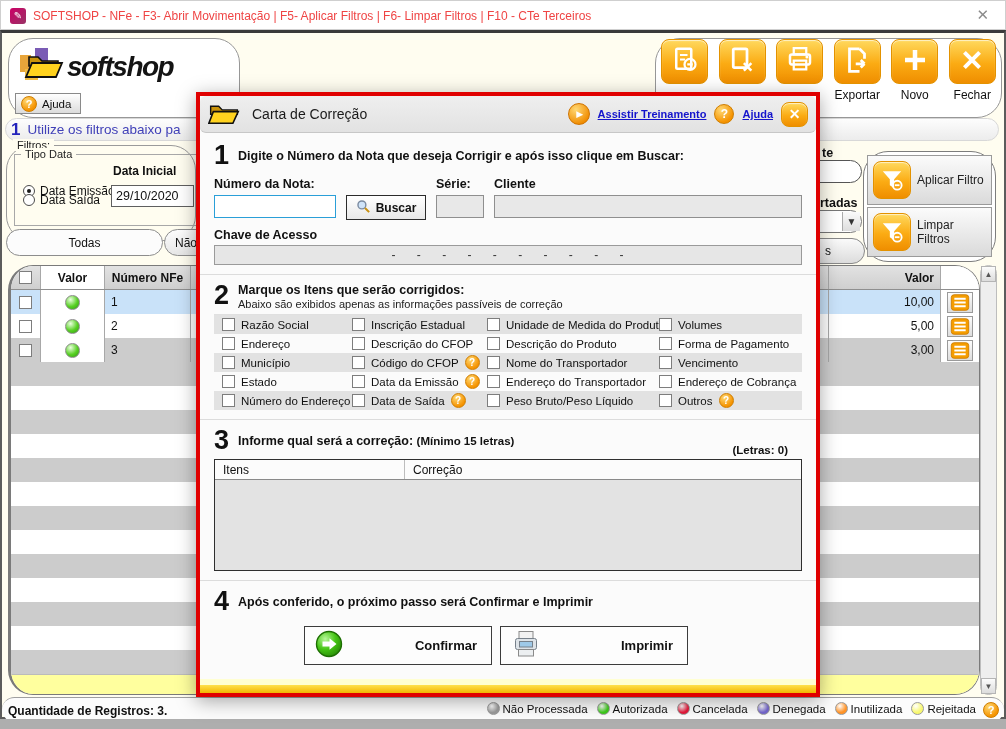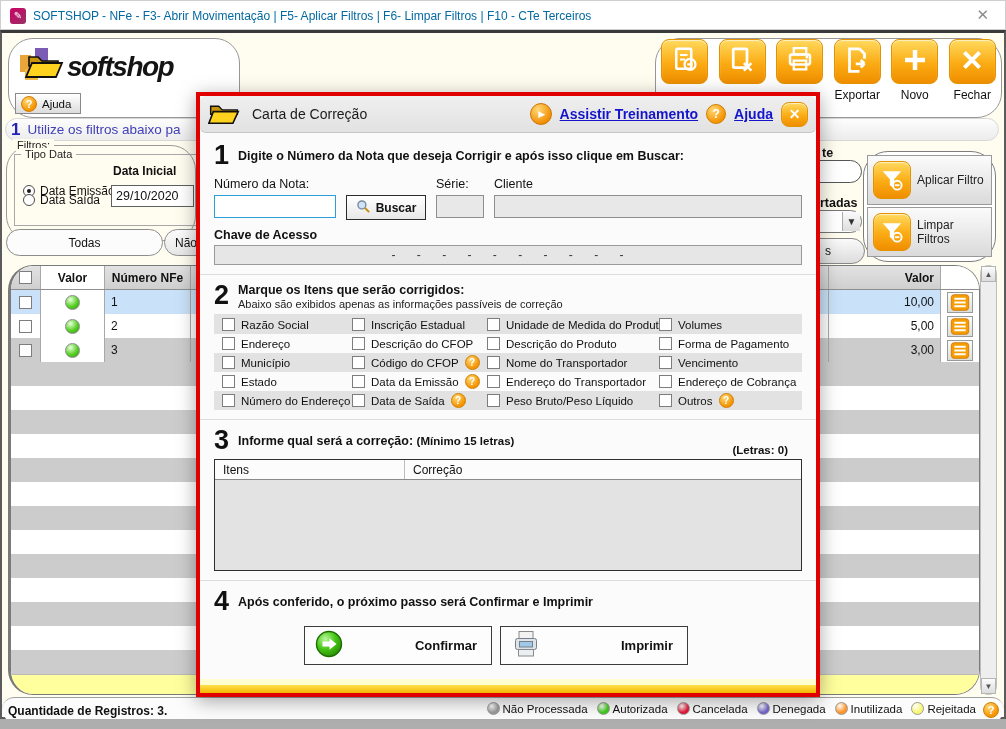--- a/index.html
+++ b/index.html
@@ -2,21 +2,21 @@
 <html><head>
 <meta charset="utf-8">
 <style>
   * { margin:0; padding:0; box-sizing:border-box; }
   html,body { width:1006px; height:729px; }
   body { position:relative; font-family:"Liberation Sans",sans-serif; font-size:12px; color:#111; background:#fff; overflow:hidden; }
 
   
   .titlebar { position:absolute; top:0; left:0; width:1006px; height:30px; background:#fff; border:1px solid #cfcfcf; }
   .app-ic { position:absolute; left:9px; top:7px; width:16px; height:16px; background:linear-gradient(135deg,#c06,#936); border-radius:3px; color:#fff; font-size:10px; line-height:16px; text-align:center; }
-  .tb-title { position:absolute; left:32px; top:8px; font-size:12px; color:#0369a1; white-space:nowrap; }
+  .tb-title { position:absolute; left:32px; top:8px; font-size:12px; color:#ef4444; white-space:nowrap; }
   .tb-close { position:absolute; right:16px; top:5px; font-size:15px; color:#8b8b8b; cursor:default; }
 
   
   .main { position:absolute; top:30px; left:0; width:1006px; height:689px; background:#fffdf0; border:2px solid #5c5c5c; border-top:3px solid #3a3a3a; }
   .main > * { position:absolute;border-radius:25px; }
   .bottom-band { position:absolute; top:719px; left:0; width:1006px; height:10px; background:#aeaeae; }
 
   .panel { background:#fff; border:1px solid #979797; }
 
   
@@ -109,31 +109,31 @@
   .leg-dot { width:13px; height:13px; border-radius:50%; border:1px solid #9a9a9a; }
   .leg-label { font-size:11.5px; }
   .sb-help { position:absolute; right:5px; top:4px; }
 
   
   .modal { position:absolute; left:196px; top:92px; width:624px; height:605px; background:#fbfbfb; border:4px solid #e00000; box-shadow:0 4px 18px rgba(0,0,0,.35); z-index:10; }
   .m-header { height:37px; background:linear-gradient(#efefef,#e2e2e2); border-bottom:1px solid #c7c7c7; display:flex; align-items:center; padding:0 8px; gap:8px;border-radius:6px; }
   .m-title { font-size:14px; color:#1a1a1a; flex:0 0 auto; margin-left:4px; }
   .m-head-right { margin-left:auto; display:flex; align-items:center; gap:8px; }
   .play-ic { width:22px; height:22px; border-radius:50%; background:radial-gradient(circle at 35% 28%, #ffd975, #f08c00 75%); border:1px solid #cf7300; color:#fff; font-size:9px; text-align:center; line-height:21px; padding-left:2px; }
-  .m-link { color:#1414cc; text-decoration:underline; font-weight:bold; font-size:14px; }
+  .m-link { color:#1414cc; text-decoration:underline; font-weight:bold; font-size:11px; }
   .m-close { width:27px; height:25px; display:flex; align-items:center; justify-content:center; color:#fff; font-weight:bold; font-size:14px; }
   .m-body { padding:10px 14px 0 14px; position:relative; }
   .step-h { display:flex; align-items:flex-start; gap:9px; }
   .step-num { font-size:27px; font-weight:bold; line-height:24px; }
   .step-txt { font-weight:bold; font-size:12.5px; padding-top:6px; }
   .step-sub { font-size:11px; color:#222; margin:1px 0 0 36px; }
   .sep { border-top:1px solid #dcdcdc; margin:9px -14px 8px -14px; }
 
   .f-grid { display:grid; grid-template-columns:122px 80px 48px 1fr; column-gap:10px; margin-top:10px; }
-  .f-label { font-weight:normal; font-size:12.5px; height:18px; }
+  .f-label { font-weight:bold; font-size:12.5px; height:18px; }
   .inp { height:23px; border:1px solid #8f8f8f; background:#e8e8e8; }
   .inp.blue { background:#fff; border:1px solid #2a9fd8; }
   .buscar-btn { height:25px; border:1px solid #2b2b2b; background:linear-gradient(#fff,#e8e8e8); display:flex; align-items:center; justify-content:center; gap:5px; font-weight:bold; font-size:12px; }
   .chave-label { font-weight:bold; font-size:12.5px; margin-top:8px; }
   .chave-box { height:20px; border:1px solid #9a9a9a; background:#e6e6e6; margin-top:3px; text-align:center; font-size:12px; color:#333; letter-spacing:1px; word-spacing:16px; line-height:18px; }
 
   .cb-table { margin-top:4px; border-top:1px solid #e0e0e0; }
   .cb-row { display:grid; grid-template-columns:130px 135px 172px 1fr; height:19px; align-items:center; padding-left:8px; }
   .cb-row.dk { background:#e2e2e2; }
   .cb-row.lt { background:#fbfbfb; }

